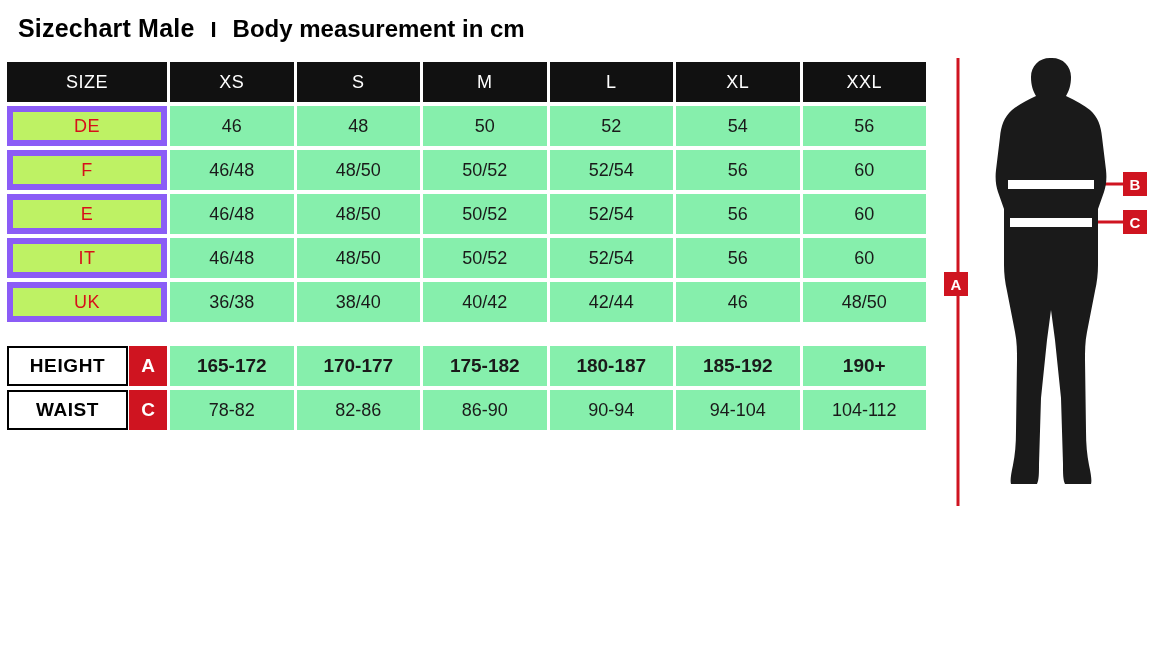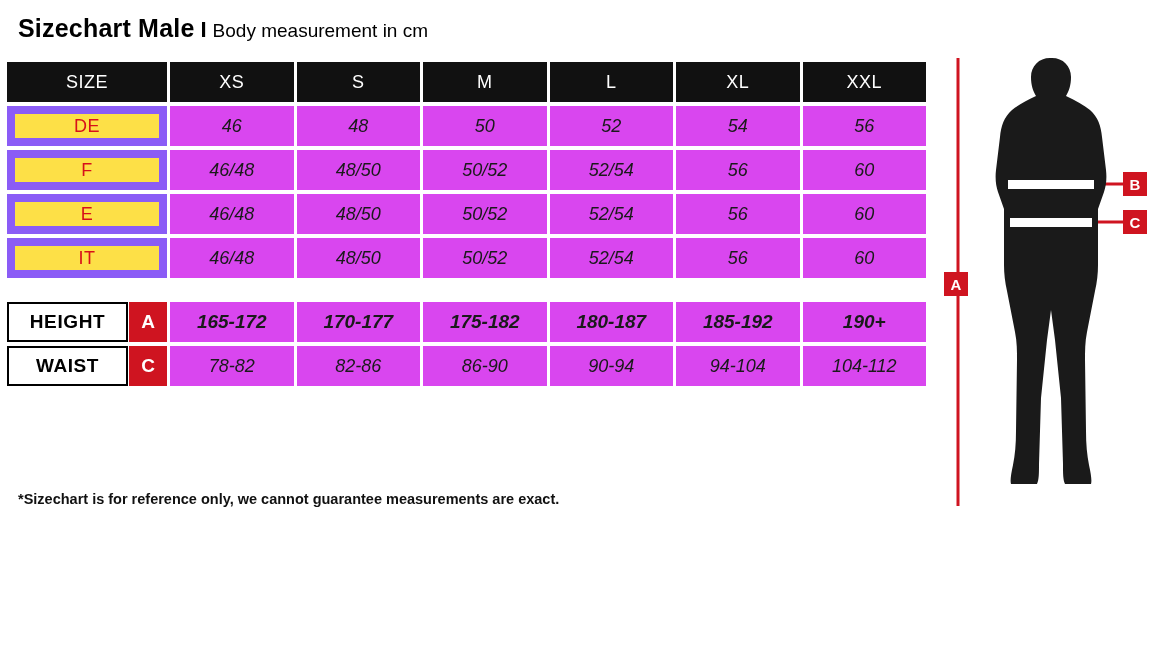--- a/index.html
+++ b/index.html
@@ -17,35 +17,36 @@
     height: 645px;
   }
 
   
   #title-bar {
     position: absolute;
     left: 18px;
     top: 14px;
     display: flex;
     align-items: baseline;
+    gap: 10px;
     white-space: nowrap;
   }
   #title-main {
     font-size: 25px;
     font-weight: bold;
     letter-spacing: 0.2px;
   }
   #title-sep {
     font-size: 22px;
     font-weight: bold;
     padding: 0 6px;
   }
   #title-sub {
-    font-size: 19px;
-    font-weight: normal;
+    font-size: 24px;
+    font-weight: bold;
   }
 
   
   #table-area {
     position: absolute;
     left: 4px;
     top: 58px;
     width: 925px;
   }
   table.sc {
@@ -67,28 +68,27 @@
   col.c-val { width: auto; }
 
   .hdr-black {
     background: #111111;
     color: #ffffff;
     font-size: 19px;
     font-weight: normal;
     letter-spacing: 0.5px;
   }
   .cell-grey {
-    background: #d946ef;
+    background: #86efac;
     color: #1a1a1a;
-    font-style: italic;
   }
   .cell-grey.bold { font-weight: bold; font-size: 19px; text-align: center; }
   .label-box {
-    background: #fde047;
-    border: 8px solid #8b5cf6;
+    background: #bef264;
+    border: 6px solid #8b5cf6;
     color: #d7101a;
     font-weight: bold;
     font-size: 19px;
     letter-spacing: 0.5px;
   }
   .label-cell-wrap {
     display: flex;
     align-items: stretch;
     gap: 1px;
     height: 40px;
@@ -214,20 +214,29 @@
           <td class="cell-grey">60</td>
         </tr>
         <tr>
           <td class="label-box">IT</td>
           <td class="cell-grey">46/48</td>
           <td class="cell-grey">48/50</td>
           <td class="cell-grey">50/52</td>
           <td class="cell-grey">52/54</td>
           <td class="cell-grey">56</td>
           <td class="cell-grey">60</td>
+        </tr>
+        <tr>
+          <td class="label-box">UK</td>
+          <td class="cell-grey">36/38</td>
+          <td class="cell-grey">38/40</td>
+          <td class="cell-grey">40/42</td>
+          <td class="cell-grey">42/44</td>
+          <td class="cell-grey">46</td>
+          <td class="cell-grey">48/50</td>
         </tr>
       </tbody>
     </table>
 
     <table class="sc" style="margin-top:16px;">
       <colgroup>
         <col class="c-label">
         <col class="c-val">
           <col class="c-val">
           <col class="c-val">
@@ -261,21 +270,20 @@
           <td class="cell-grey">82-86</td>
           <td class="cell-grey">86-90</td>
           <td class="cell-grey">90-94</td>
           <td class="cell-grey">94-104</td>
           <td class="cell-grey">104-112</td>
         </tr>
       </tbody>
     </table>
   </div>
 
-  <div id="footnote">*Sizechart is for reference only, we cannot guarantee measurements are exact.</div>
 
   <div id="figure-panel">
     <svg id="figure-svg" width="230" height="470" viewBox="0 0 230 470">
 
       <line x1="28" y1="8" x2="28" y2="456" stroke="#cf1420" stroke-width="3"></line>
 
       <line x1="75" y1="134" x2="205" y2="134" stroke="#cf1420" stroke-width="3"></line>
 
       <line x1="75" y1="172" x2="205" y2="172" stroke="#cf1420" stroke-width="3"></line>
 

